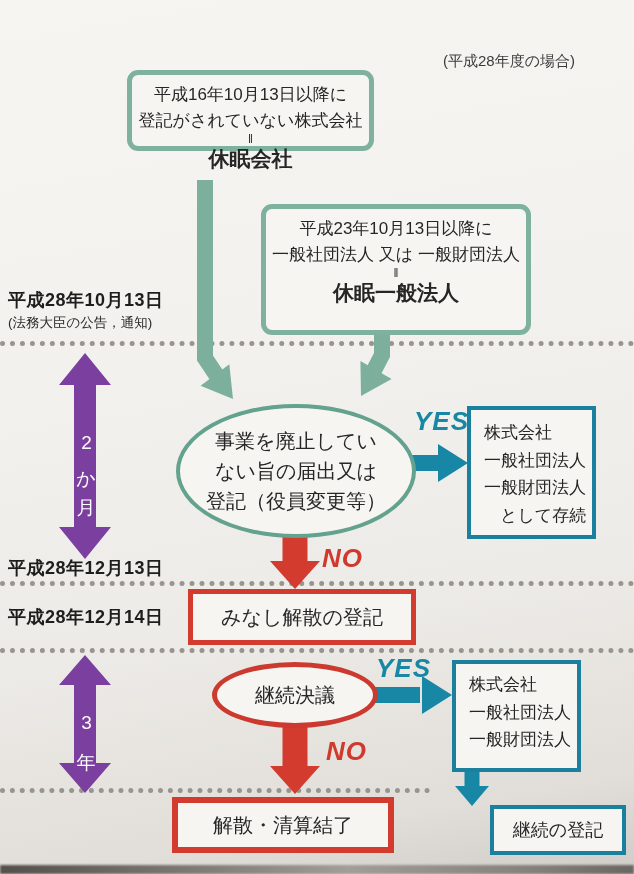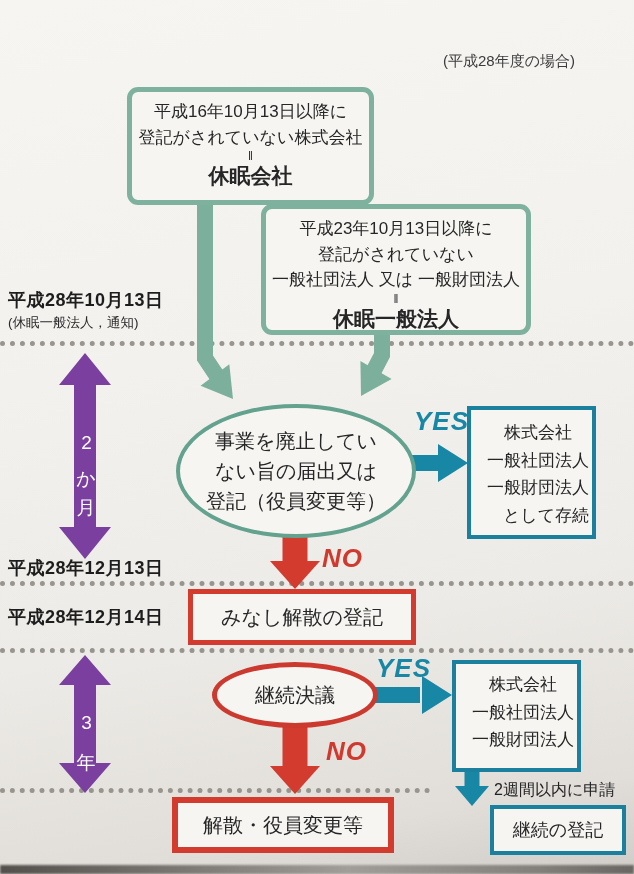--- a/index.html
+++ b/index.html
@@ -17,41 +17,41 @@
     font-size:22px;font-weight:bold;letter-spacing:1px;
   }
   .subtitle{left:370px;top:52px;width:205px;text-align:right;font-size:15px;color:#3b3b3b;}
   .def-box{
     border:5px solid #7fb29e;border-radius:11px;background:#f6f5f2;
     text-align:center;box-sizing:border-box;padding-top:7px;
   }
   .def-box .ln{font-size:17px;line-height:1.5;}
   .def-box .eq{font-size:12px;line-height:1;color:#2a2a2a;}
   .def-box .term{font-size:21px;font-weight:bold;line-height:1.35;}
-  .box1{left:127px;top:87px;width:247px;height:118px;}
+  .box1{left:127px;top:70px;width:247px;height:81px;}
   .box2{left:261px;top:204px;width:270px;height:131px;}
   .date-label{font-size:18px;font-weight:bold;color:#1d1d1d;letter-spacing:0.5px;}
   .date-note{font-size:13.5px;color:#2a2a2a;}
   .dotted{height:0;border-top:5px dotted #98948e;}
   .v-label{
     writing-mode:vertical-rl;text-orientation:upright;color:#ffffff;
     font-size:19px;letter-spacing:5px;text-align:center;
   }
   .ellipse{
     border-radius:50%;background:#f6f5f2;box-sizing:border-box;
     display:flex;flex-direction:column;align-items:center;justify-content:center;text-align:center;
   }
   .ellipse1{left:176px;top:404px;width:240px;height:134px;border:4px solid #63a28e;font-size:20px;line-height:1.5;}
   .ellipse2{left:212px;top:662px;width:166px;height:66px;border:5px solid #cc392e;font-size:20px;}
   .yesno{font-size:26px;font-weight:bold;font-style:italic;letter-spacing:1px;}
   .yes{color:#1787a5;}
   .no{color:#d0392e;}
   .teal-box{
     border:4px solid #1b7f9e;background:#f6f5f2;box-sizing:border-box;
-    font-size:17px;line-height:1.62;padding:9px 0 0 13px;text-align:center;
+    font-size:17px;line-height:1.62;padding:9px 0 0 13px;
   }
   .teal-box .indent{padding-left:16px;}
   .red-box{
     border:5px solid #d23b2e;background:#f6f5f2;box-sizing:border-box;
     display:flex;align-items:center;justify-content:center;font-size:20px;
   }
   .small-teal-box{
     border:4px solid #1b7f9e;background:#f6f5f2;box-sizing:border-box;
     display:flex;align-items:center;justify-content:center;font-size:18px;margin-left:44px;
   }
@@ -117,28 +117,27 @@
 
   <div class="abs def-box box1">
     <div class="ln">平成16年10月13日以降に</div>
     <div class="ln">登記がされていない株式会社</div>
     <div class="eq">‖</div>
     <div class="term">休眠会社</div>
   </div>
 
   <div class="abs def-box box2">
     <div class="ln">平成23年10月13日以降に</div>
-    <div class="ln">登記がされていない</div>
     <div class="ln">一般社団法人 又は 一般財団法人</div>
     <div class="eq">‖</div>
     <div class="term">休眠一般法人</div>
   </div>
 
   <div class="abs date-label" style="left:8px;top:288px;">平成28年10月13日</div>
-  <div class="abs date-note" style="left:8px;top:314px;">(休眠一般法人，通知)</div>
+  <div class="abs date-note" style="left:8px;top:314px;">(法務大臣の公告，通知)</div>
   <div class="abs v-label" style="left:73px;top:406px;height:110px;">2か月</div>
   <div class="abs date-label" style="left:8px;top:556px;">平成28年12月13日</div>
   <div class="abs date-label" style="left:8px;top:605px;">平成28年12月14日</div>
   <div class="abs v-label" style="left:73px;top:692px;height:70px;">3年</div>
 
   <div class="abs ellipse ellipse1">
     <div>事業を廃止してい</div>
     <div>ない旨の届出又は</div>
     <div>登記（役員変更等）</div>
   </div>
@@ -163,24 +162,23 @@
 
   <div class="abs yesno yes" style="left:376px;top:653px;">YES</div>
   <div class="abs yesno no" style="left:326px;top:736px;">NO</div>
 
   <div class="abs teal-box" style="left:452px;top:660px;width:129px;height:112px;padding-top:7px;">
     <div>株式会社</div>
     <div>一般社団法人</div>
     <div>一般財団法人</div>
   </div>
 
-  <div class="abs note-text" style="left:494px;top:780px;">2週間以内に申請</div>
 
   <div class="abs red-box" style="left:172px;top:797px;width:222px;height:56px;border-width:6px;">
-    <span>解散・役員変更等</span>
+    <span>解散・清算結了</span>
   </div>
 
   <div class="abs small-teal-box" style="left:446px;top:805px;width:136px;height:50px;">
     <span>継続の登記</span>
   </div>
 
   <div class="abs photo-edge"></div>
 </div>
 
 </body></html>

